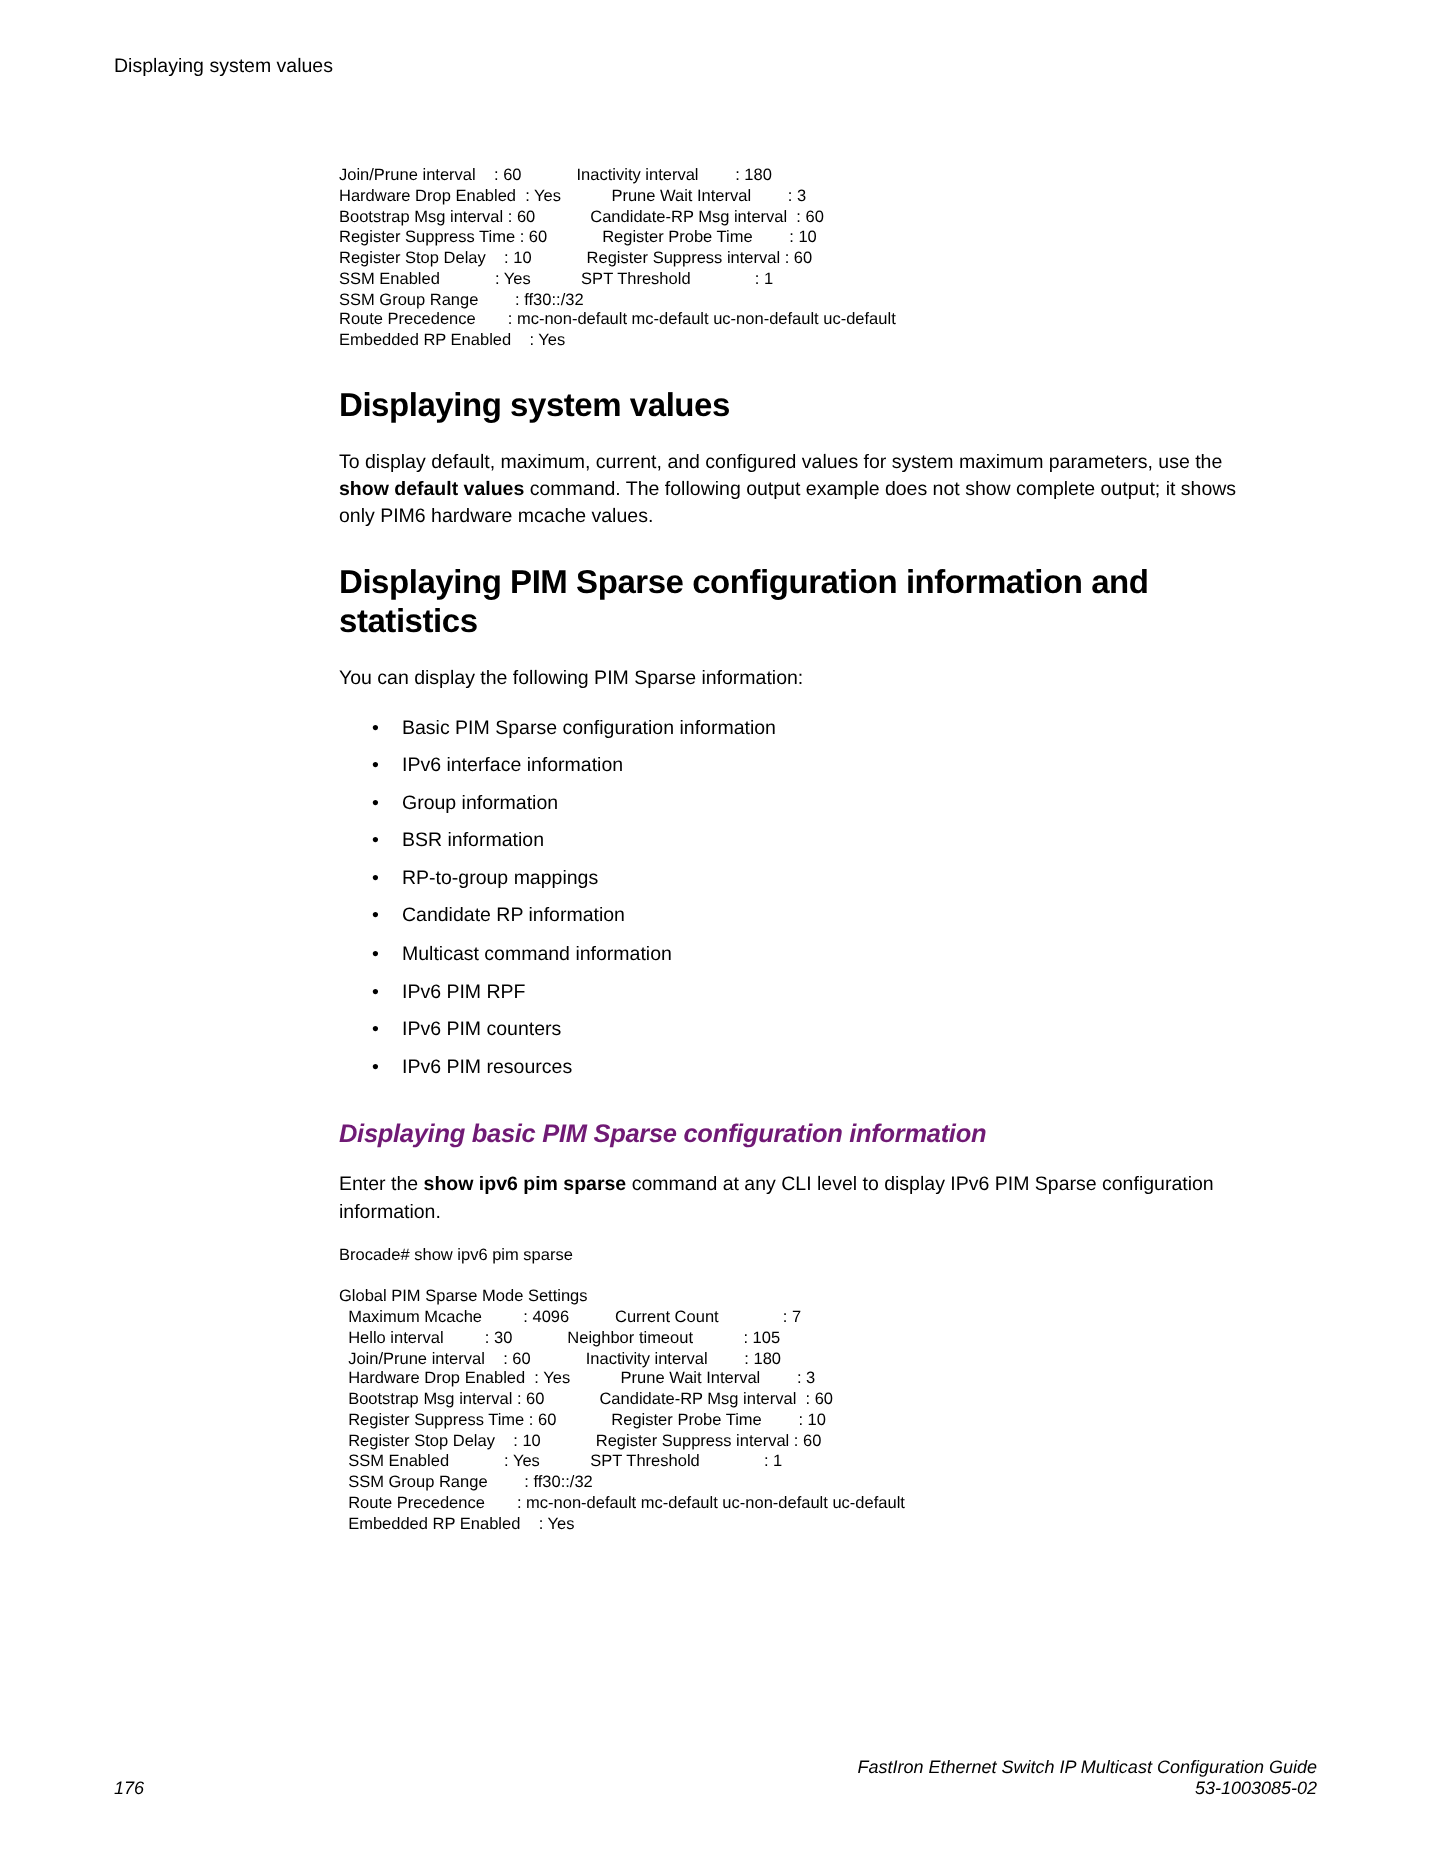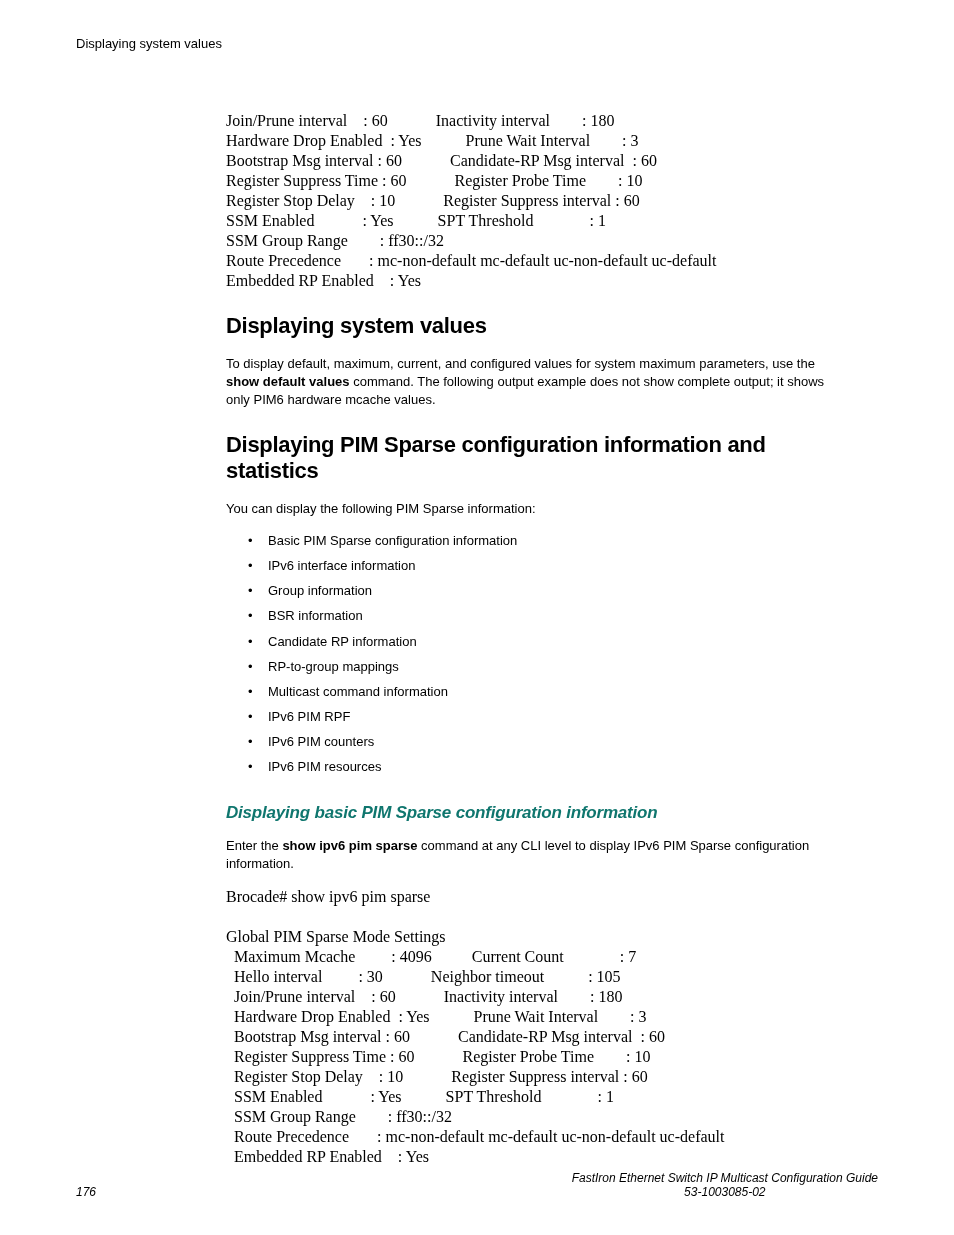--- a/index.html
+++ b/index.html
@@ -16,42 +16,42 @@
     .header-text {
       font-size: 13px;
       color: #000;
       margin-bottom: 60px;
     }
     .content-area {
       margin-left: 150px;
       margin-right: 30px;
     }
     pre.code-block {
-      font-family: Liberation Serif, serif;
-      font-size: 16px;
+      font-family: Liberation Sans, sans-serif;
+      font-size: 11px;
       line-height: 1.25;
       white-space: pre;
       color: #000;
       margin-bottom: 20px;
     }
     h1.section-title {
       font-family: Arial, Helvetica, sans-serif;
       font-weight: bold;
       font-size: 22px;
       color: #000;
       margin-top: 22px;
       margin-bottom: 16px;
       letter-spacing: -0.3px;
     }
     h2.subsection-title {
       font-family: Arial, Helvetica, sans-serif;
       font-weight: bold;
       font-style: italic;
       font-size: 17px;
-      color: #0f766e;
+      color: #701a75;
       margin-top: 26px;
       margin-bottom: 14px;
       letter-spacing: -0.2px;
     }
     p.body-text {
       font-size: 13px;
       line-height: 1.4;
       margin-bottom: 14px;
     }
     ul.bullet-list {
@@ -78,21 +78,21 @@
       bottom: 36px;
       left: 76px;
       right: 76px;
       display: flex;
       justify-content: space-between;
       align-items: flex-end;
       font-size: 12px;
       font-style: italic;
     }
     .footer-right {
-      text-align: center;
+      text-align: right;
     }
   </style>
 </head>
 <body>
 
 <div class="header-text">Displaying system values</div>
 
 <div class="content-area">
 
   <pre class="code-block">Join/Prune interval    : 60            Inactivity interval        : 180
@@ -114,22 +114,22 @@
 
   <h1 class="section-title">Displaying PIM Sparse configuration information and statistics</h1>
 
   <p class="body-text">You can display the following PIM Sparse information:</p>
 
   <ul class="bullet-list">
     <li>Basic PIM Sparse configuration information</li>
     <li>IPv6 interface information</li>
     <li>Group information</li>
     <li>BSR information</li>
+    <li>RP-to-group mappings</li>
     <li>Candidate RP information</li>
-    <li>RP-to-group mappings</li>
     <li>Multicast command information</li>
     <li>IPv6 PIM RPF</li>
     <li>IPv6 PIM counters</li>
     <li>IPv6 PIM resources</li>
   </ul>
 
   <h2 class="subsection-title">Displaying basic PIM Sparse configuration information</h2>
 
   <p class="body-text">
     <span>Enter the </span><b>show ipv6 pim sparse</b><span> command at any CLI level to display IPv6 PIM Sparse configuration information.</span>

